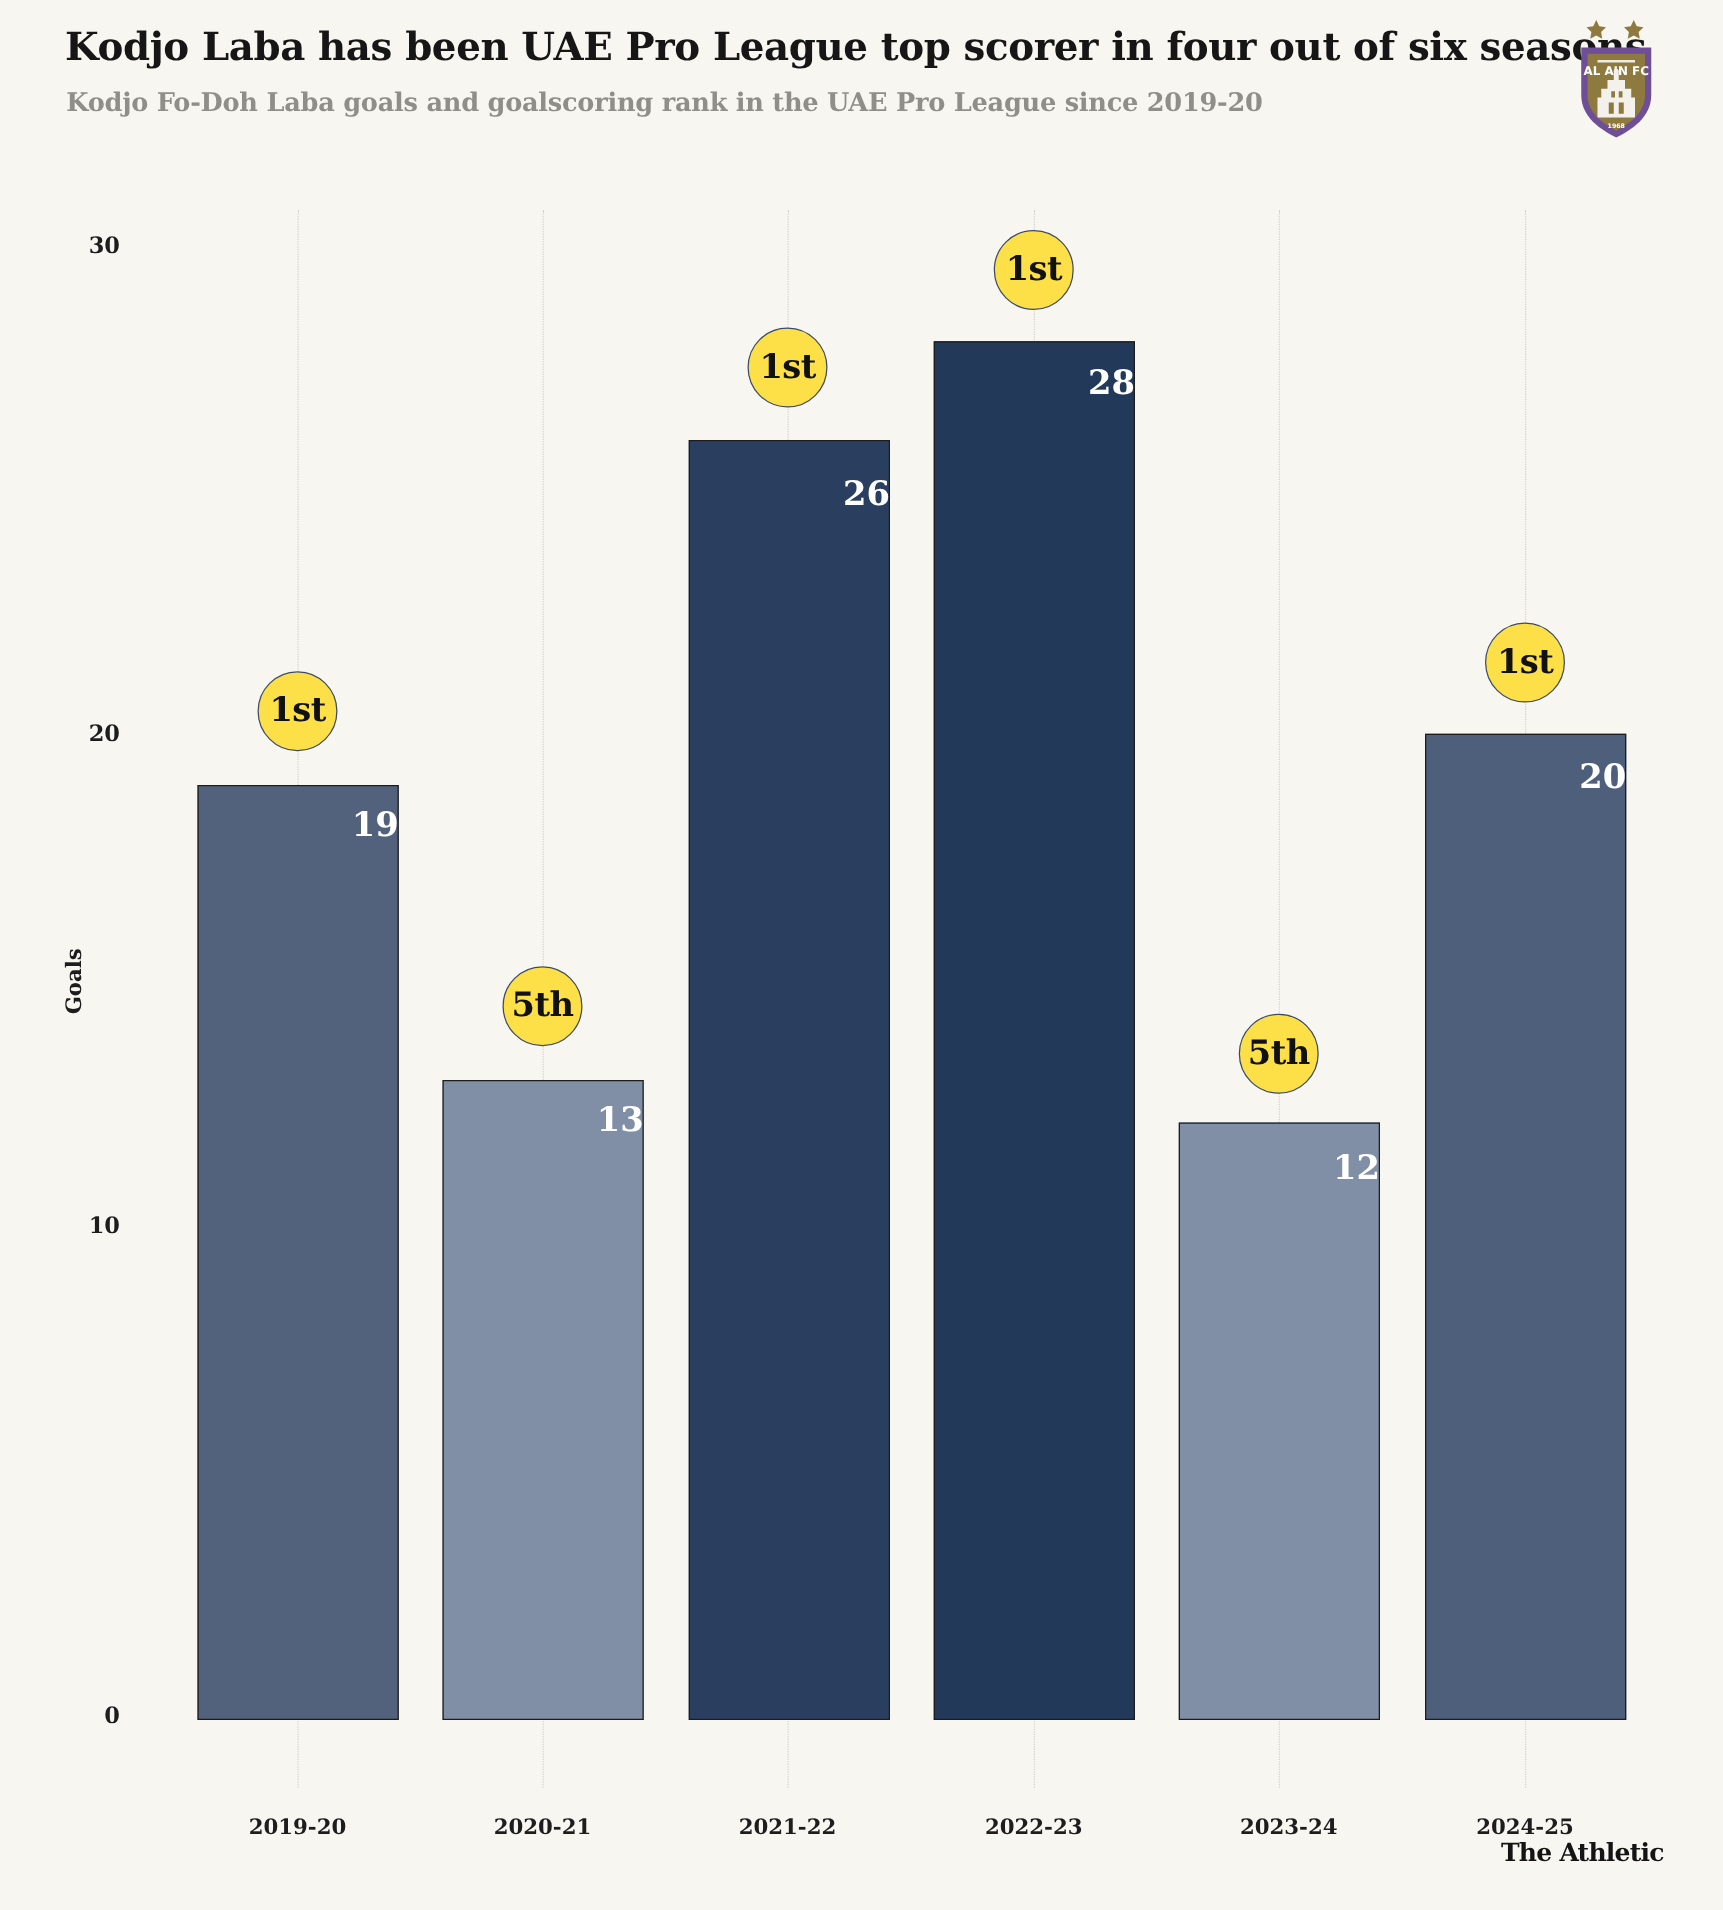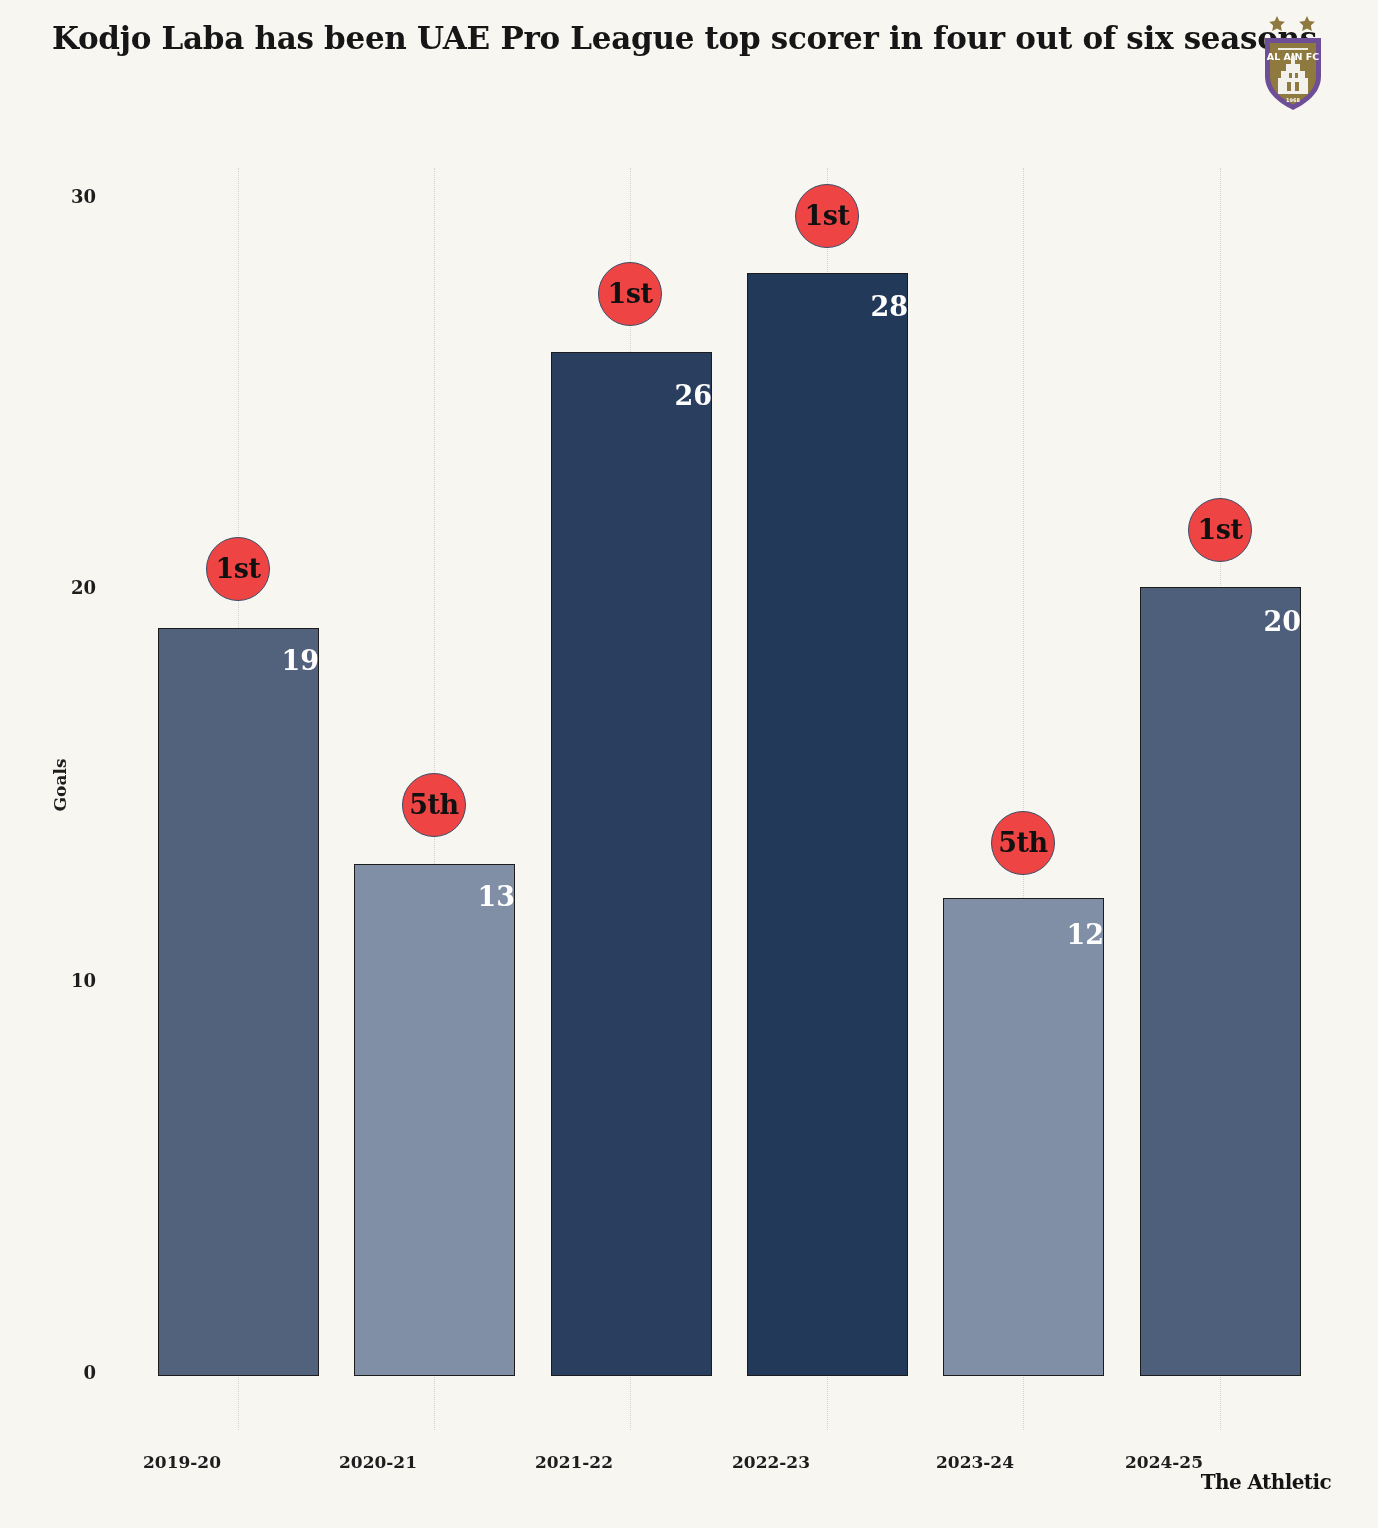--- a/index.html
+++ b/index.html
@@ -106,39 +106,40 @@
     font-weight: bold;
     color: #ffffff;
   }
   .rank-badge {
     position: absolute;
     box-sizing: border-box;
     width: 64px;
     height: 64px;
     border-radius: 50%;
     border: 1.8px solid #3c4c66;
-    background: #ef4444;
+    background: #fde047;
     display: flex;
     align-items: center;
     justify-content: center;
   }
   .rank-badge span {
     font-family: "DejaVu Serif", serif;
     font-size: 27px;
     font-weight: bold;
     color: #111111;
     letter-spacing: -0.5px;
     line-height: 1;
     position: relative;
     top: -1px;
   }
   .xtick {
     position: absolute;
     top: 1412px;
     width: 190px;
+    text-align: center;
     font-family: "DejaVu Serif", serif;
     font-size: 17px;
     font-weight: bold;
     color: #1d1d1d;
   }
   #xlabel {
     position: absolute;
     top: 1462px;
     left: 0;
     width: 1378px;
@@ -157,20 +158,21 @@
     font-weight: bold;
     color: #141414;
     letter-spacing: -0.6px;
   }
 </style>
 </head>
 <body>
 
 <div id="header">
   <div id="title">Kodjo Laba has been UAE Pro League top scorer in four out of six seasons</div>
+  <div id="subtitle">Kodjo Fo-Doh Laba goals and goalscoring rank in the UAE Pro League since 2019-20</div>
 </div>
 
 <div id="crest">
   <svg viewBox="0 0 96 110" width="96" height="110" aria-hidden="true">
 
     <path d="M32 14 l2.4 5 5.4 .8 -3.9 3.8 .9 5.4 -4.8-2.6 -4.8 2.6 .9-5.4 -3.9-3.8 5.4-.8z" fill="#8e7a3f"></path>
     <path d="M62 14 l2.4 5 5.4 .8 -3.9 3.8 .9 5.4 -4.8-2.6 -4.8 2.6 .9-5.4 -3.9-3.8 5.4-.8z" fill="#8e7a3f"></path>
 
     <path d="M20 36 h56 v38 c0 18 -16 28 -28 34 c-12 -6 -28 -16 -28 -34 z" fill="#6e4e96"></path>
 

